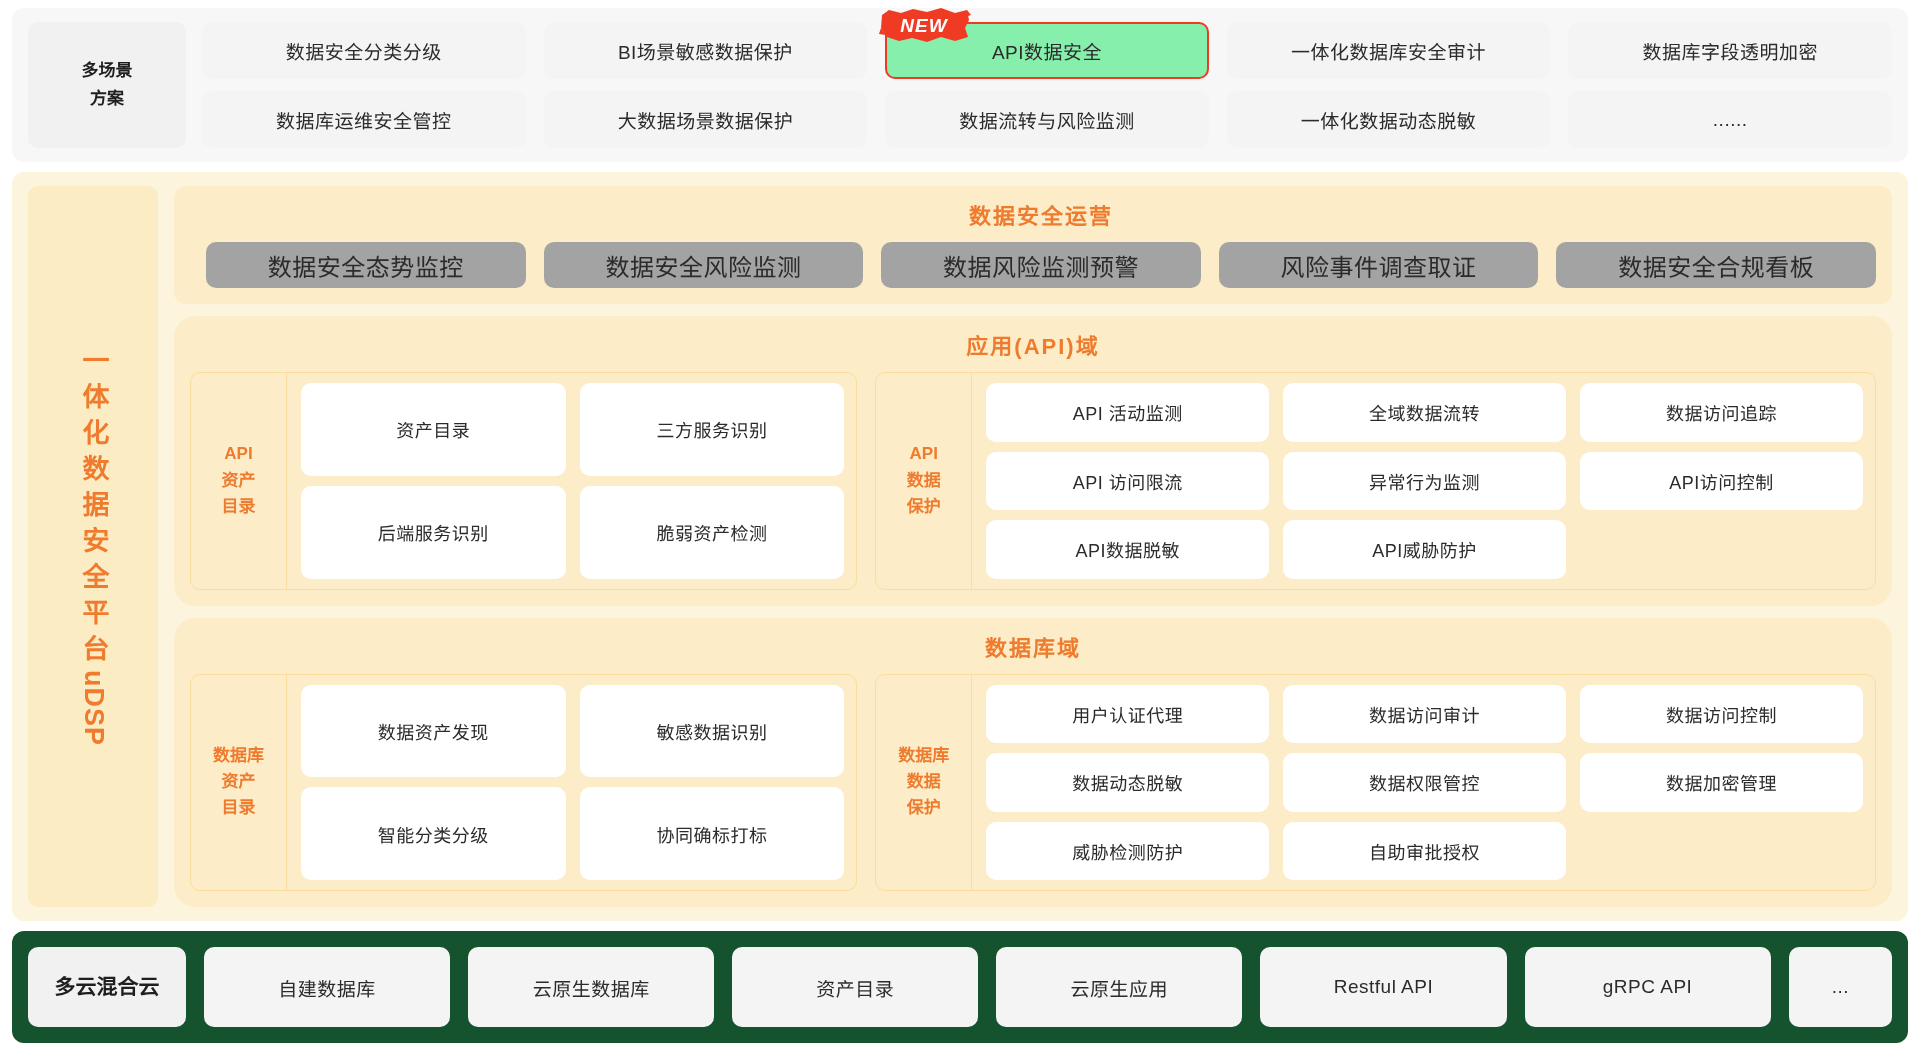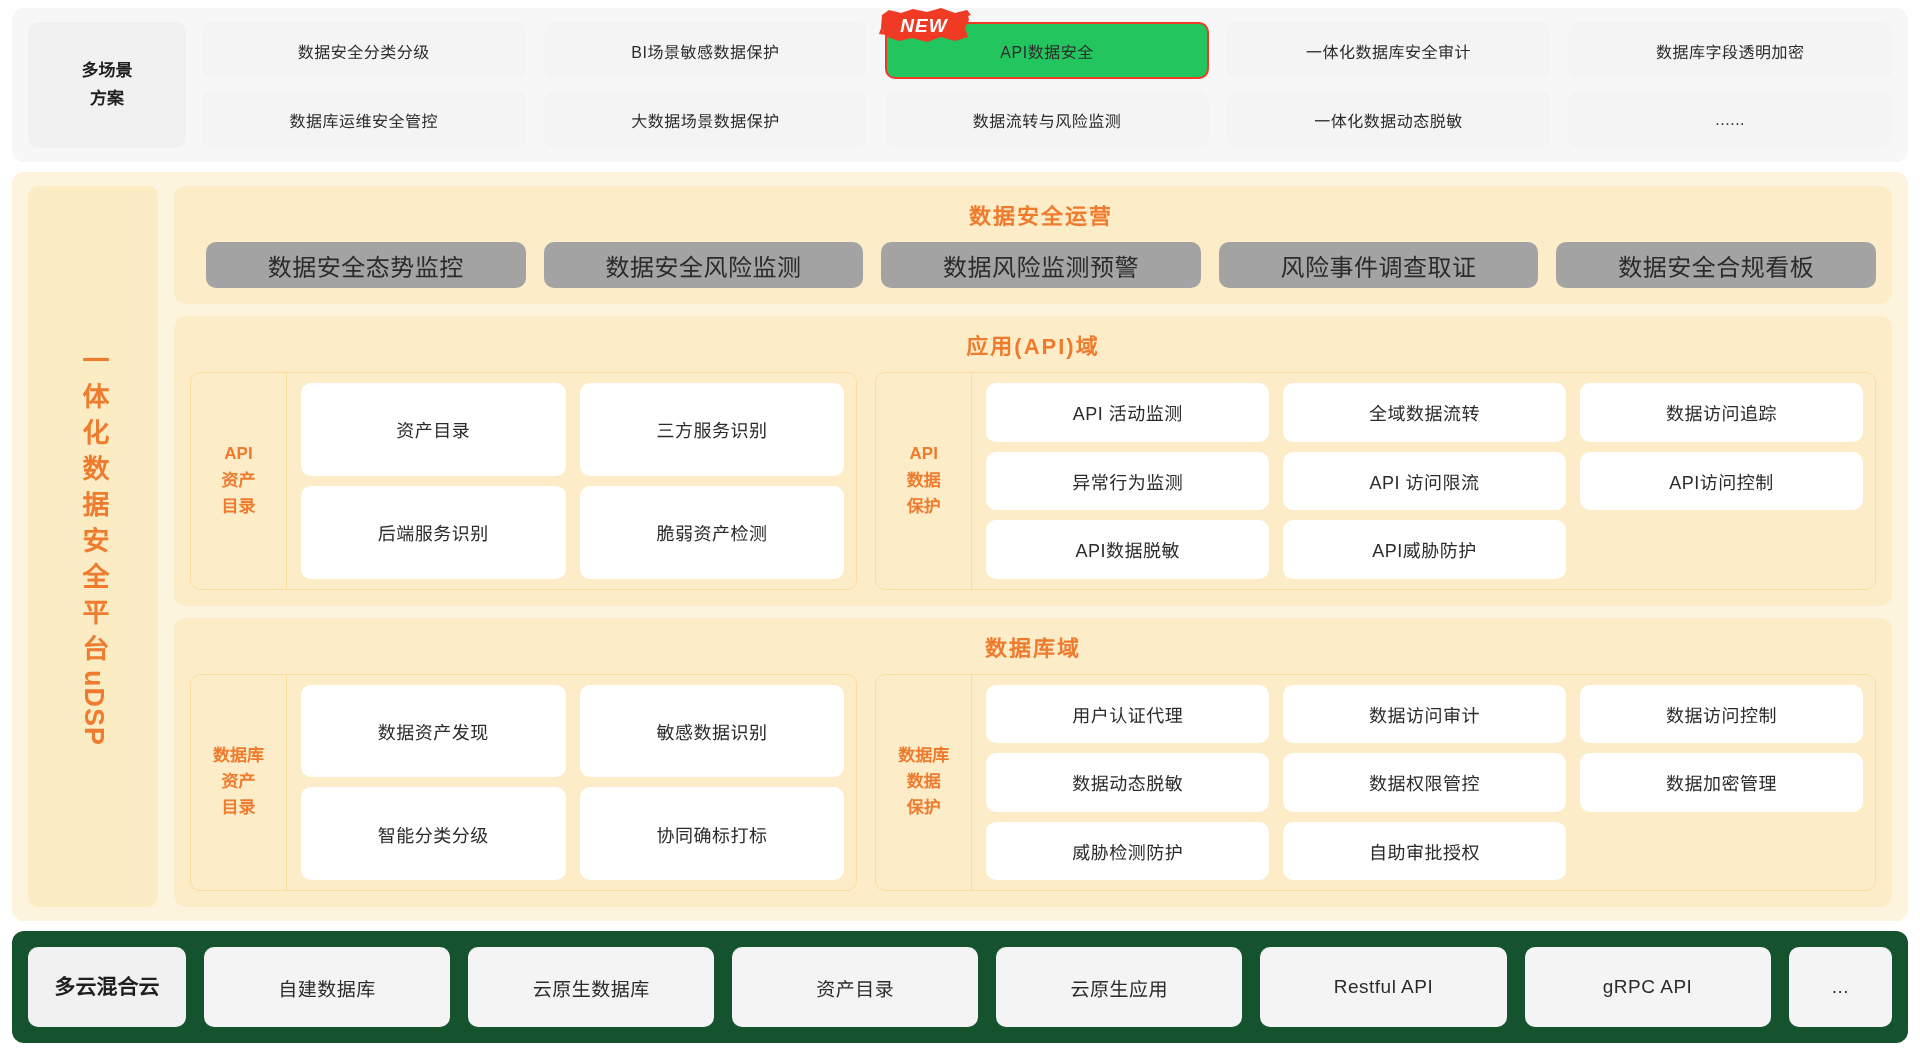--- a/index.html
+++ b/index.html
@@ -17,21 +17,21 @@
     gap: 10px;
   }
 
   
   .gcard {
     background: #f4f4f5;
     border-radius: 10px;
     display: flex; align-items: center; justify-content: center;
     text-align: center;
     color: #2b2b2b;
-    font-size: 16px;
+    font-size: 19px;
     letter-spacing: .5px;
   }
 
   
   .top-band {
     background: #f7f7f8;
     border-radius: 12px;
     padding: 14px 16px;
     display: flex;
     gap: 16px;
@@ -53,21 +53,21 @@
     display: grid;
     grid-template-columns: repeat(5, 1fr);
     grid-template-rows: 1fr 1fr;
     gap: 12px 18px;
   }
   .top-cell { position: relative; }
   .top-cell .gcard { width: 100%; height: 100%; }
 
   
   .gcard.highlight {
-    background: #22c55e;
+    background: #86efac;
     border: 2px solid #ef3b24;
     border-radius: 10px;
   }
   .new-badge {
     position: absolute;
     left: -6px; top: -16px;
     z-index: 5;
     width: 92px; height: 38px;
     pointer-events: none;
   }
@@ -120,21 +120,21 @@
   }
   .zone-title {
     text-align: center;
     font-size: 22px;
     font-weight: bold;
     color: #ee7b2e;
     letter-spacing: 2px;
     margin-bottom: 12px;
   }
   .zone.ops { flex: 0 0 auto; padding-left: 32px; }
-  .zone.domain { flex: 1 1 auto; }
+  .zone.domain { flex: 1 1 auto; border-radius: 21px; }
 
   .ops-row {
     display: grid;
     grid-template-columns: repeat(5, 1fr);
     gap: 18px;
   }
   .ops-row .gcard {
     background: #a3a3a3;
     height: 46px;
     font-size: 24px;
@@ -354,24 +354,24 @@
               <div class="gcard">
                 <span>API 活动监测</span>
               </div>
               <div class="gcard">
                 <span>全域数据流转</span>
               </div>
               <div class="gcard">
                 <span>数据访问追踪</span>
               </div>
               <div class="gcard">
+                <span>API 访问限流</span>
+              </div>
+              <div class="gcard">
                 <span>异常行为监测</span>
-              </div>
-              <div class="gcard">
-                <span>API 访问限流</span>
               </div>
               <div class="gcard">
                 <span>API访问控制</span>
               </div>
               <div class="gcard">
                 <span>API数据脱敏</span>
               </div>
               <div class="gcard">
                 <span>API威胁防护</span>
               </div>

